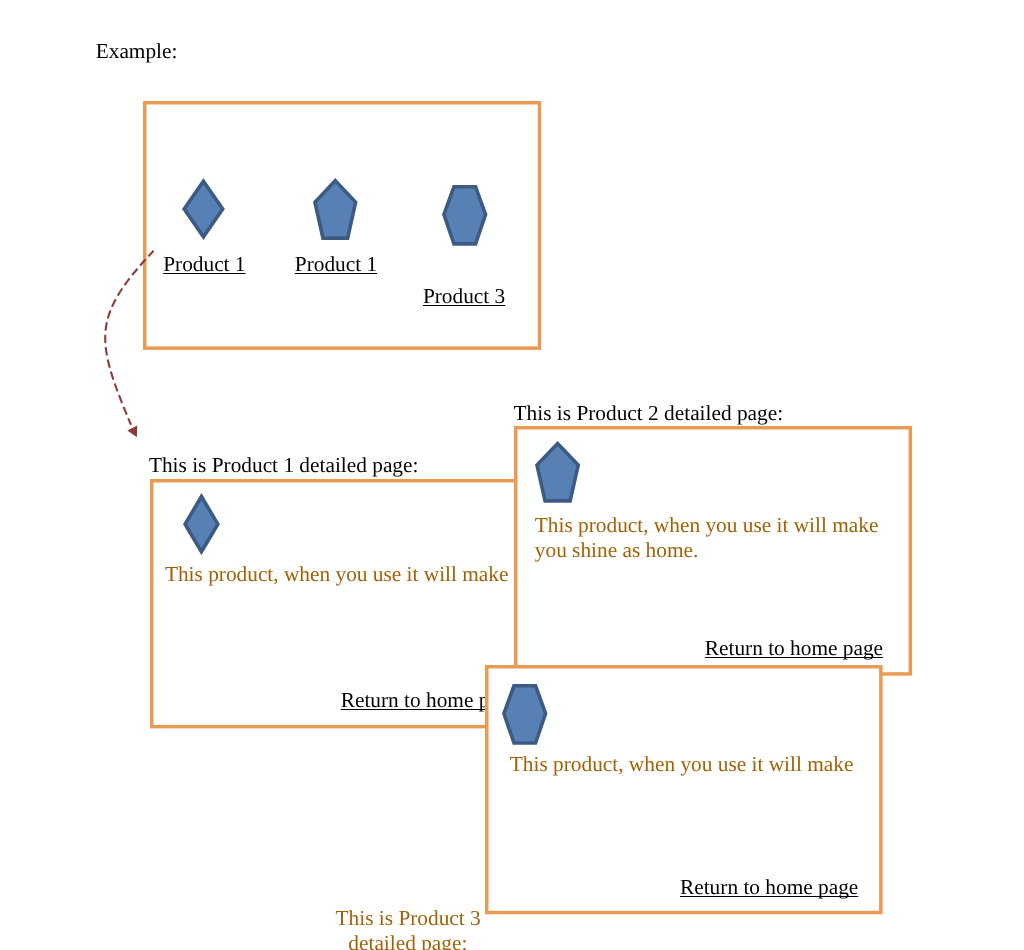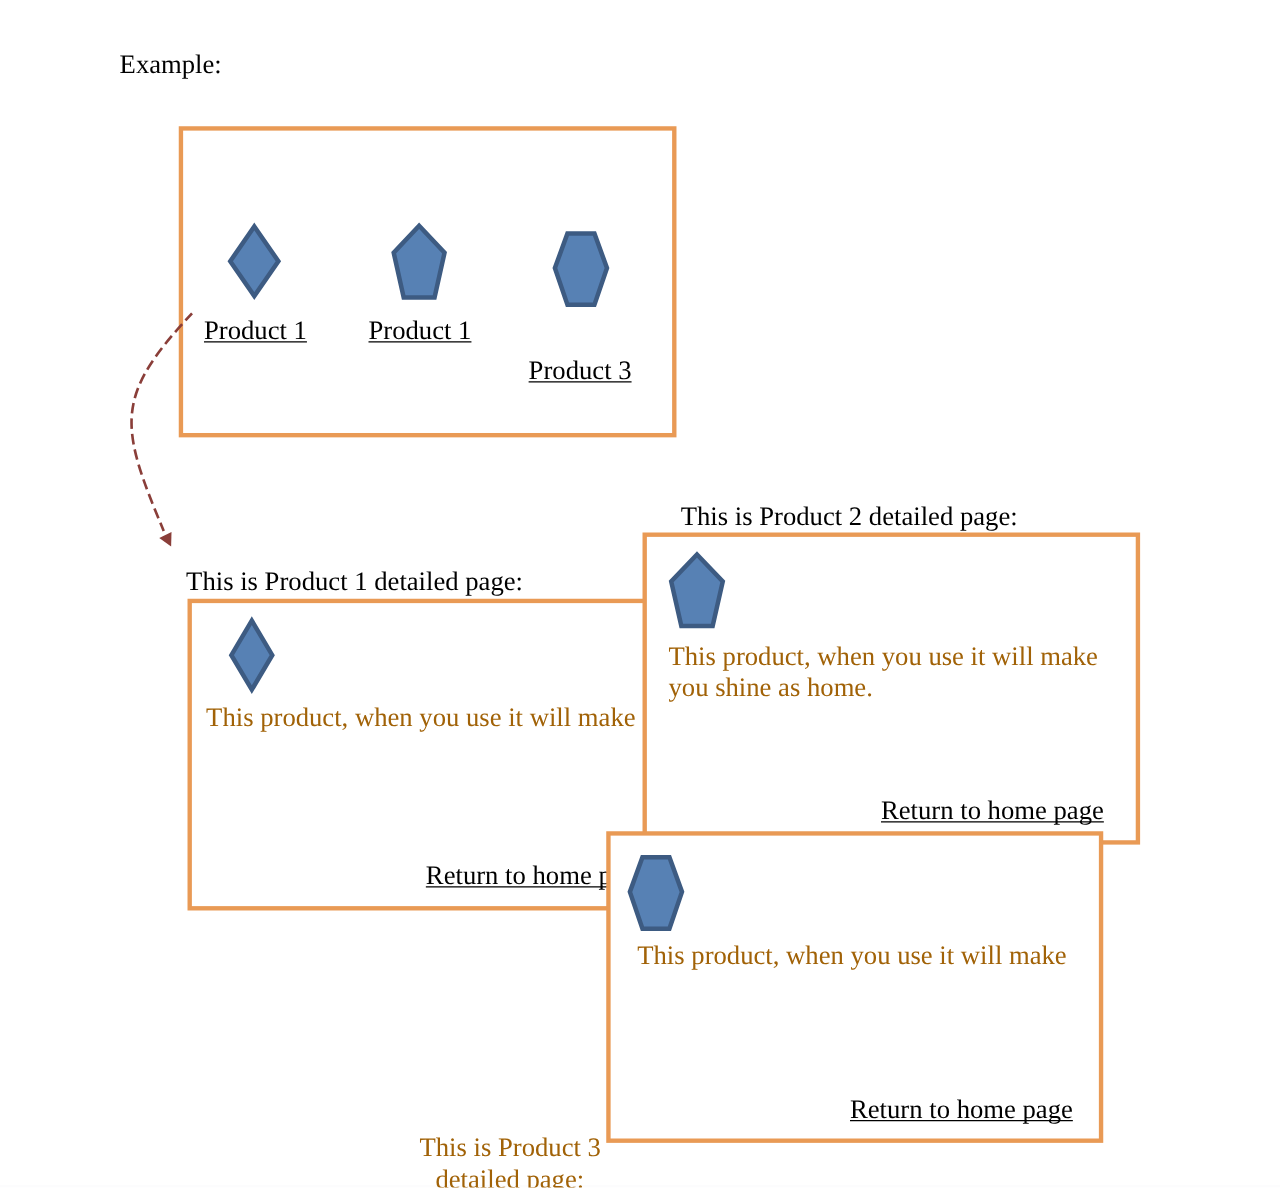--- a/index.html
+++ b/index.html
@@ -52,21 +52,21 @@
   <svg class="shape" style="left:182.9px;top:492.6px;width:36.9px;height:62.3px;" viewBox="0 0 36.9 62.3">
     <polygon points="18.45,3.53 34.81,31.15 18.45,58.77 2.09,31.15" fill="#5781B4" stroke="#3D5B82" stroke-width="3.6" stroke-linejoin="miter"></polygon>
   </svg>
 
   <div class="block" style="left:164.9px;top:562.3px;">
       <div class="line">This product, when you use it will make</div>
     </div>
 
   <div class="txt" style="left:340.7px;top:686.8px;"><span class="link">Return to home page</span></div>
 
-  <div class="txt" style="left:513.6px;top:399.9px;margin-left:31px;">This is Product 2 detailed page:</div>
+  <div class="txt" style="left:513.6px;top:399.9px;">This is Product 2 detailed page:</div>
 
   <svg class="box-svg" style="left:509.6px;top:422.0px;width:406.1px;height:257.7px;" viewBox="0 0 406.1 257.7">
     <rect x="5.75" y="5.75" width="394.6" height="246.2" fill="#FFFFFF" stroke="#E99A55" stroke-width="3.5"></rect>
   </svg>
 
   <svg class="shape" style="left:534.7px;top:440.9px;width:45.2px;height:61.7px;" viewBox="0 0 45.2 61.7">
     <polygon points="22.60,2.60 43.23,24.12 35.13,59.90 10.07,59.90 1.97,24.12" fill="#5781B4" stroke="#3D5B82" stroke-width="3.6" stroke-linejoin="miter"></polygon>
   </svg>
 
   <div class="block" style="left:534.8px;top:513.4px;">

